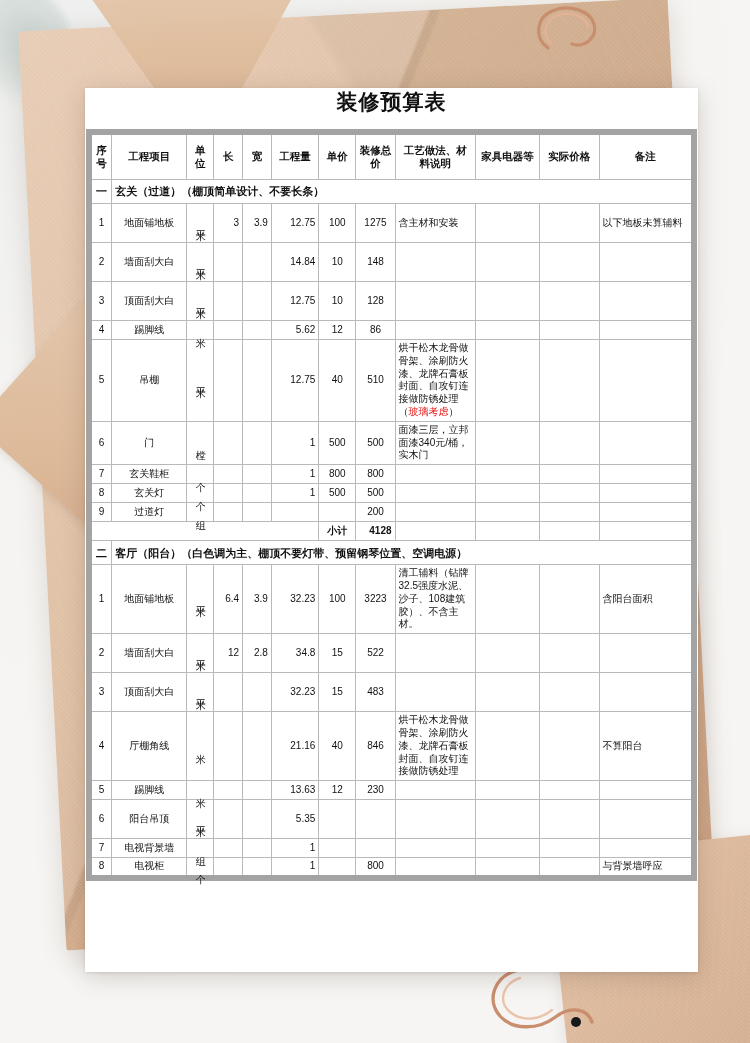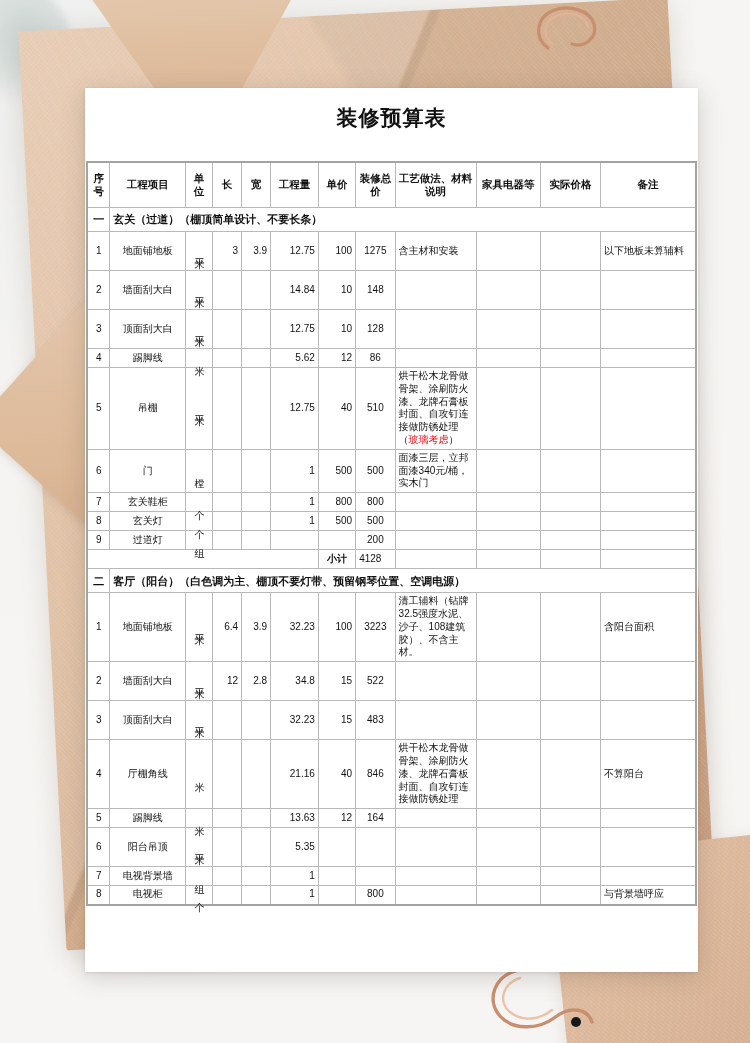--- a/index.html
+++ b/index.html
@@ -58,28 +58,28 @@
   
   .clip{position:absolute;pointer-events:none;}
   
   .sheet{
     position:absolute;left:85px;top:88px;width:613px;height:884px;
     background:#ffffff;
     box-shadow:0 5px 22px rgba(90,75,62,.22), 0 1px 3px rgba(0,0,0,.10);
   }
   .doc-title{
     text-align:center;font-size:21px;font-weight:bold;color:#111;
-    letter-spacing:1px;padding-top:16px;padding-bottom:13px;border-radius:15px;
+    letter-spacing:1px;padding-top:0;padding-bottom:13px;border-radius:15px;
   }
   
   table.budget{
-    border-collapse:collapse;width:611px;margin:16px auto;
+    border-collapse:collapse;width:611px;margin:0 auto;
     table-layout:fixed;
     font-size:10px;color:#111;
-    border:2px solid #a3a3a3;
+    border:6px solid #a3a3a3;
   }
   table.budget td,table.budget th{
     border:1px solid #b9b9b9;
     padding:2px 3px;
     vertical-align:middle;
     line-height:1.28;
     word-break:break-all;
   }
   thead th{
     border:1px solid #8a8a8a;
@@ -93,35 +93,35 @@
     font-weight:bold;font-size:11px;height:19px;
     border-left:1px solid #b9b9b9;border-right:1px solid #b9b9b9;
   }
   .sec-idx{text-align:center;font-weight:bold;}
   .c-idx{text-align:center;width:22px;}
   .c-item{width:73px;text-align:center;padding-left:5px;}
   .c-unit{width:26px;text-align:center;}
   .c-len{width:28px;text-align:right;padding-right:4px;}
   .c-wid{width:28px;text-align:right;padding-right:4px;}
   .c-qty{width:46px;text-align:right;padding-right:5px;}
-  .c-price{width:36px;text-align:right;padding-right:5px;}
+  .c-price{width:36px;text-align:center;padding-right:5px;}
   .c-total{width:38px;text-align:center;padding-right:5px;}
   .c-desc{width:78px;text-align:left;padding-left:4px;line-height:1.5;}
   .c-furn{width:62px;}
   .c-actual{width:58px;}
   .c-note{width:92px;text-align:left;padding-left:5px;}
   .unit-stack{
     display:block;writing-mode:vertical-rl;text-orientation:upright;
     margin:0 auto;letter-spacing:1px;line-height:1;white-space:nowrap;
     font-size:10px;
   }
   .unit-tall{height:34px;overflow:visible;}
   .red{color:#e81313;font-weight:normal;}
   .subtotal-label{text-align:center;font-weight:bold;padding-right:6px;}
-  .subtotal-val{text-align:left;font-weight:normal;padding-right:5px;}
+  .subtotal-val{text-align:right;font-weight:bold;padding-right:5px;}
   tr.r{height:19px;}
 </style>
 </head>
 <body>
 
 <div class="backdrop"></div>
 <div class="blur-circle"></div>
 
 <div class="env env-main">
   <div class="env-tex"></div>
@@ -409,21 +409,21 @@
         <tr class="r">
           <td class="c-idx">5</td>
           <td class="c-item">踢脚线</td>
           <td class="c-unit">
             <span class="unit-stack">米</span>
           </td>
           <td class="c-len"></td>
           <td class="c-wid"></td>
           <td class="c-qty">13.63</td>
           <td class="c-price">12</td>
-          <td class="c-total">164</td>
+          <td class="c-total">230</td>
           <td class="c-desc"></td>
           <td class="c-furn"></td>
           <td class="c-actual"></td>
           <td class="c-note"></td>
         </tr>
         <tr class="r">
           <td class="c-idx">6</td>
           <td class="c-item">阳台吊顶</td>
           <td class="c-unit">
             <span class="unit-stack unit-tall">平米</span>

